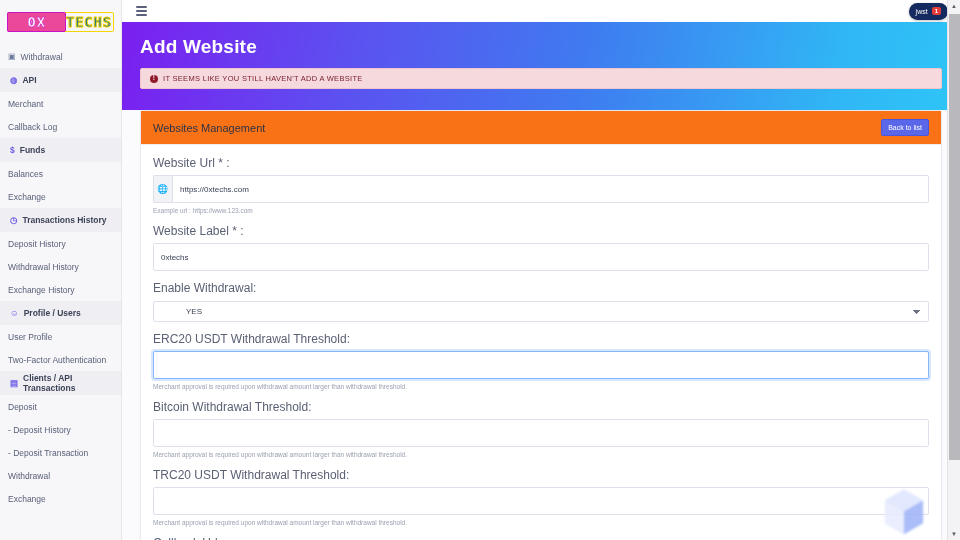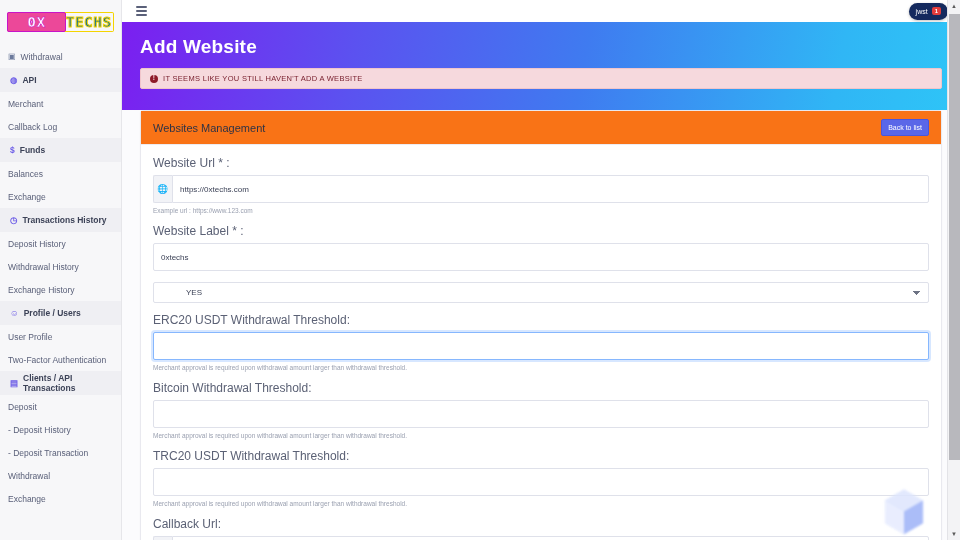--- a/index.html
+++ b/index.html
@@ -391,20 +391,21 @@
             </div>
             <span class="hint">Example url : https://www.123.com</span>
           </div>
 
           <div class="field">
             <label class="field-label">Website Label * :</label>
             <input class="ctl" style="width: 100%;" type="text" value="0xtechs">
           </div>
 
           <div class="field">
+            <label class="field-label">Enable Withdrawal:</label>
             <select class="ctl" style="width:100%">
               <option>YES</option>
             </select>
           </div>
 
           <div class="field">
             <label class="field-label">ERC20 USDT Withdrawal Threshold:</label>
             <input class="ctl focused" style="width: 100%;" type="text" value="">
             <span class="hint">Merchant approval is required upon withdrawal amount larger than withdrawal threshold.</span>
           </div>

